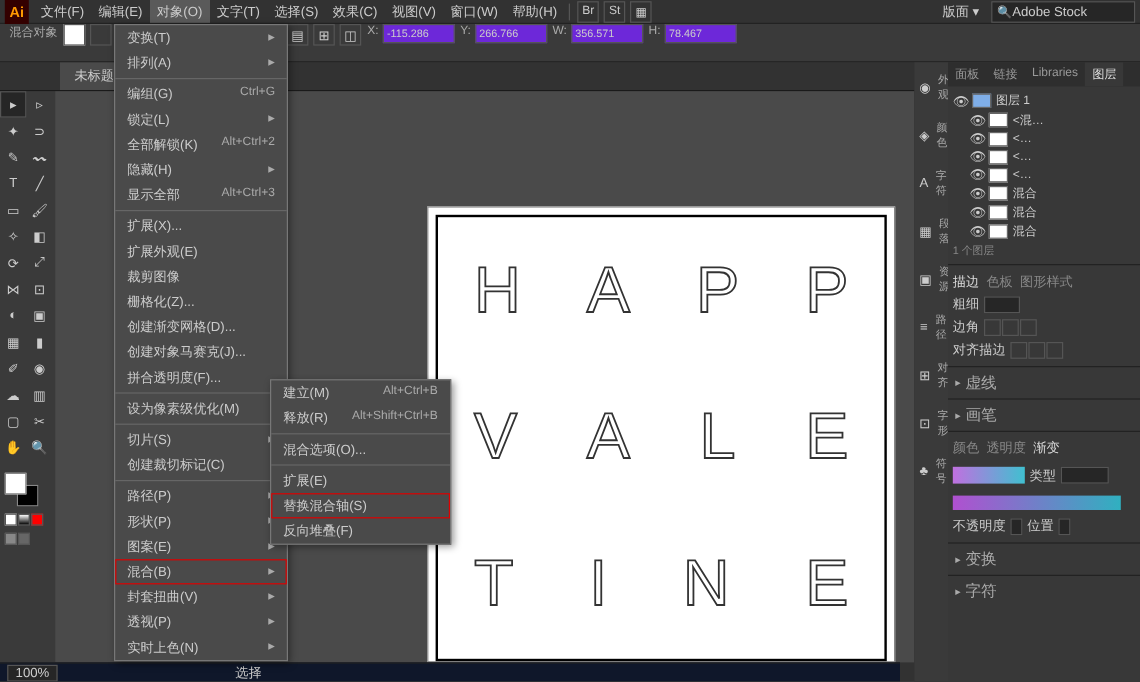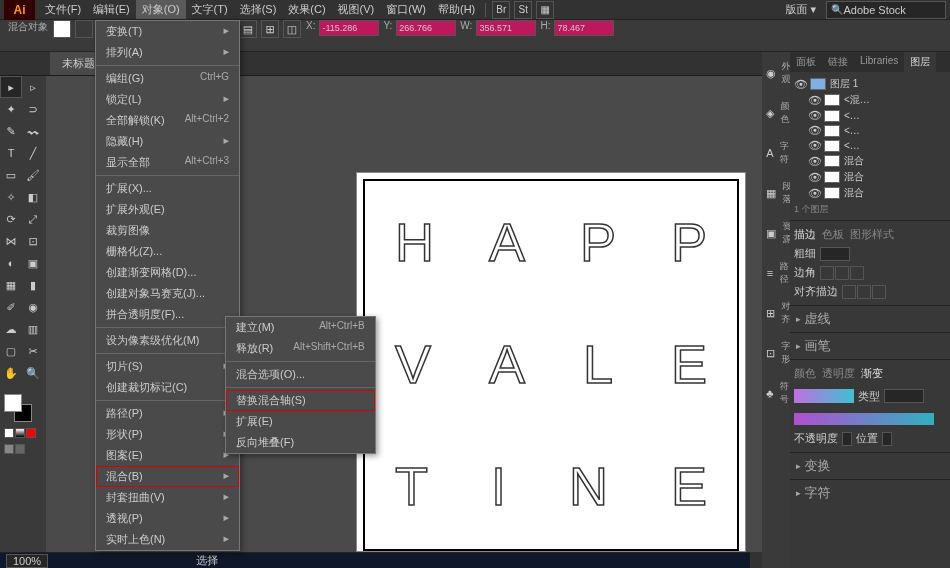--- a/index.html
+++ b/index.html
@@ -1,29 +1,29 @@
 <!DOCTYPE html>
 <html><head>
 <meta charset="utf-8">
 <style>
 *{margin:0;padding:0;box-sizing:border-box;font-family:"Microsoft YaHei",sans-serif;font-size:11px;color:#ccc;user-select:none}
 body{background:#323232;width:950px;height:568px;overflow:hidden;position:relative}
 .menubar{background:#323232;height:20px;display:flex;align-items:center;padding:0 4px;border-bottom:1px solid #222}
-.app-icon{width:31px;height:20px;background:#330000;display:flex;align-items:center;justify-content:center;color:#ff9a00;font-weight:bold;margin-right:4px;font-size:12px}
+.app-icon{width:20px;height:20px;background:#330000;display:flex;align-items:center;justify-content:center;color:#ff9a00;font-weight:bold;margin-right:4px;font-size:12px}
 .menubar .mi{padding:2px 6px;cursor:default}
 .menubar .mi.highlight{background:#5a5a5a}
 .menubar .sep{width:1px;height:14px;background:#555;margin:0 4px}
 .menubar .icon-btn{width:18px;height:18px;border:1px solid #555;margin:0 2px;display:flex;align-items:center;justify-content:center;font-size:10px}
 .menubar .right{margin-left:auto;display:flex;align-items:center;gap:4px}
 .search-box{background:#262626;border:1px solid #555;width:120px;height:18px;padding:0 4px;color:#888;font-size:10px;display:flex;align-items:center}
 .optionbar{background:#3a3a3a;height:32px;border-bottom:1px solid #222;display:flex;align-items:flex-start;padding:0 6px;gap:2px}
 .optionbar .lbl{color:#aaa;font-size:10px;margin:0 2px}
 .optionbar .drop{background:#262626;border:1px solid #555;height:18px;padding:0 4px;display:flex;align-items:center;min-width:40px;font-size:10px}
 .optionbar .ico{width:18px;height:18px;border:1px solid #555;margin:0 1px;display:flex;align-items:center;justify-content:center}
-.optionbar .coord{background:#be185d;border:1px solid #555;width:60px;height:16px;font-size:9px;padding:0 2px;display:flex;align-items:center}
+.optionbar .coord{background:#6d28d9;border:1px solid #555;width:60px;height:16px;font-size:9px;padding:0 2px;display:flex;align-items:center}
 .tabbar{background:#323232;height:24px;display:flex;align-items:flex-end;padding-left:50px;border-bottom:1px solid #1a1a1a}
 .doc-tab{background:#4a4a4a;padding:4px 12px;font-size:10px;color:#ddd}
 .doc-tab .x{margin-left:8px;color:#999}
 .toolbox{position:absolute;left:0;top:76px;width:46px;background:#3a3a3a;height:490px;display:flex;flex-wrap:wrap;align-content:flex-start}
 .toolbox .tool{width:22px;height:22px;display:flex;align-items:center;justify-content:center;border:1px solid transparent;font-size:11px;color:#ccc}
 .toolbox .tool.active{background:#262626;border-color:#555}
 .toolbox .swatch-area{width:46px;padding:4px;display:flex;flex-direction:column;gap:2px;margin-top:6px}
 .swatch-pair{position:relative;width:28px;height:28px}
 .swatch-f{width:18px;height:18px;background:#fff;border:1px solid #888;position:absolute;top:0;left:0}
 .swatch-b{width:18px;height:18px;background:#000;border:1px solid #888;position:absolute;bottom:0;right:0}
@@ -304,25 +304,25 @@
     </div>
     <div class="di">
       <span>释放(R)</span>
       <span class="sc">Alt+Shift+Ctrl+B</span>
     </div>
     <hr>
     <div class="di">
       <span>混合选项(O)...</span>
     </div>
     <hr>
+    <div class="di">
+      <span>扩展(E)</span>
+    </div>
     <div class="di hl">
       <span>替换混合轴(S)</span>
-    </div>
-    <div class="di">
-      <span>扩展(E)</span>
     </div>
     <div class="di">
       <span>反向堆叠(F)</span>
     </div>
   </div>
 
 <div class="right-panels">
   <div class="iconcol" id="iconcol">
       <div class="pi-row">
         <div class="pi">◉</div>

